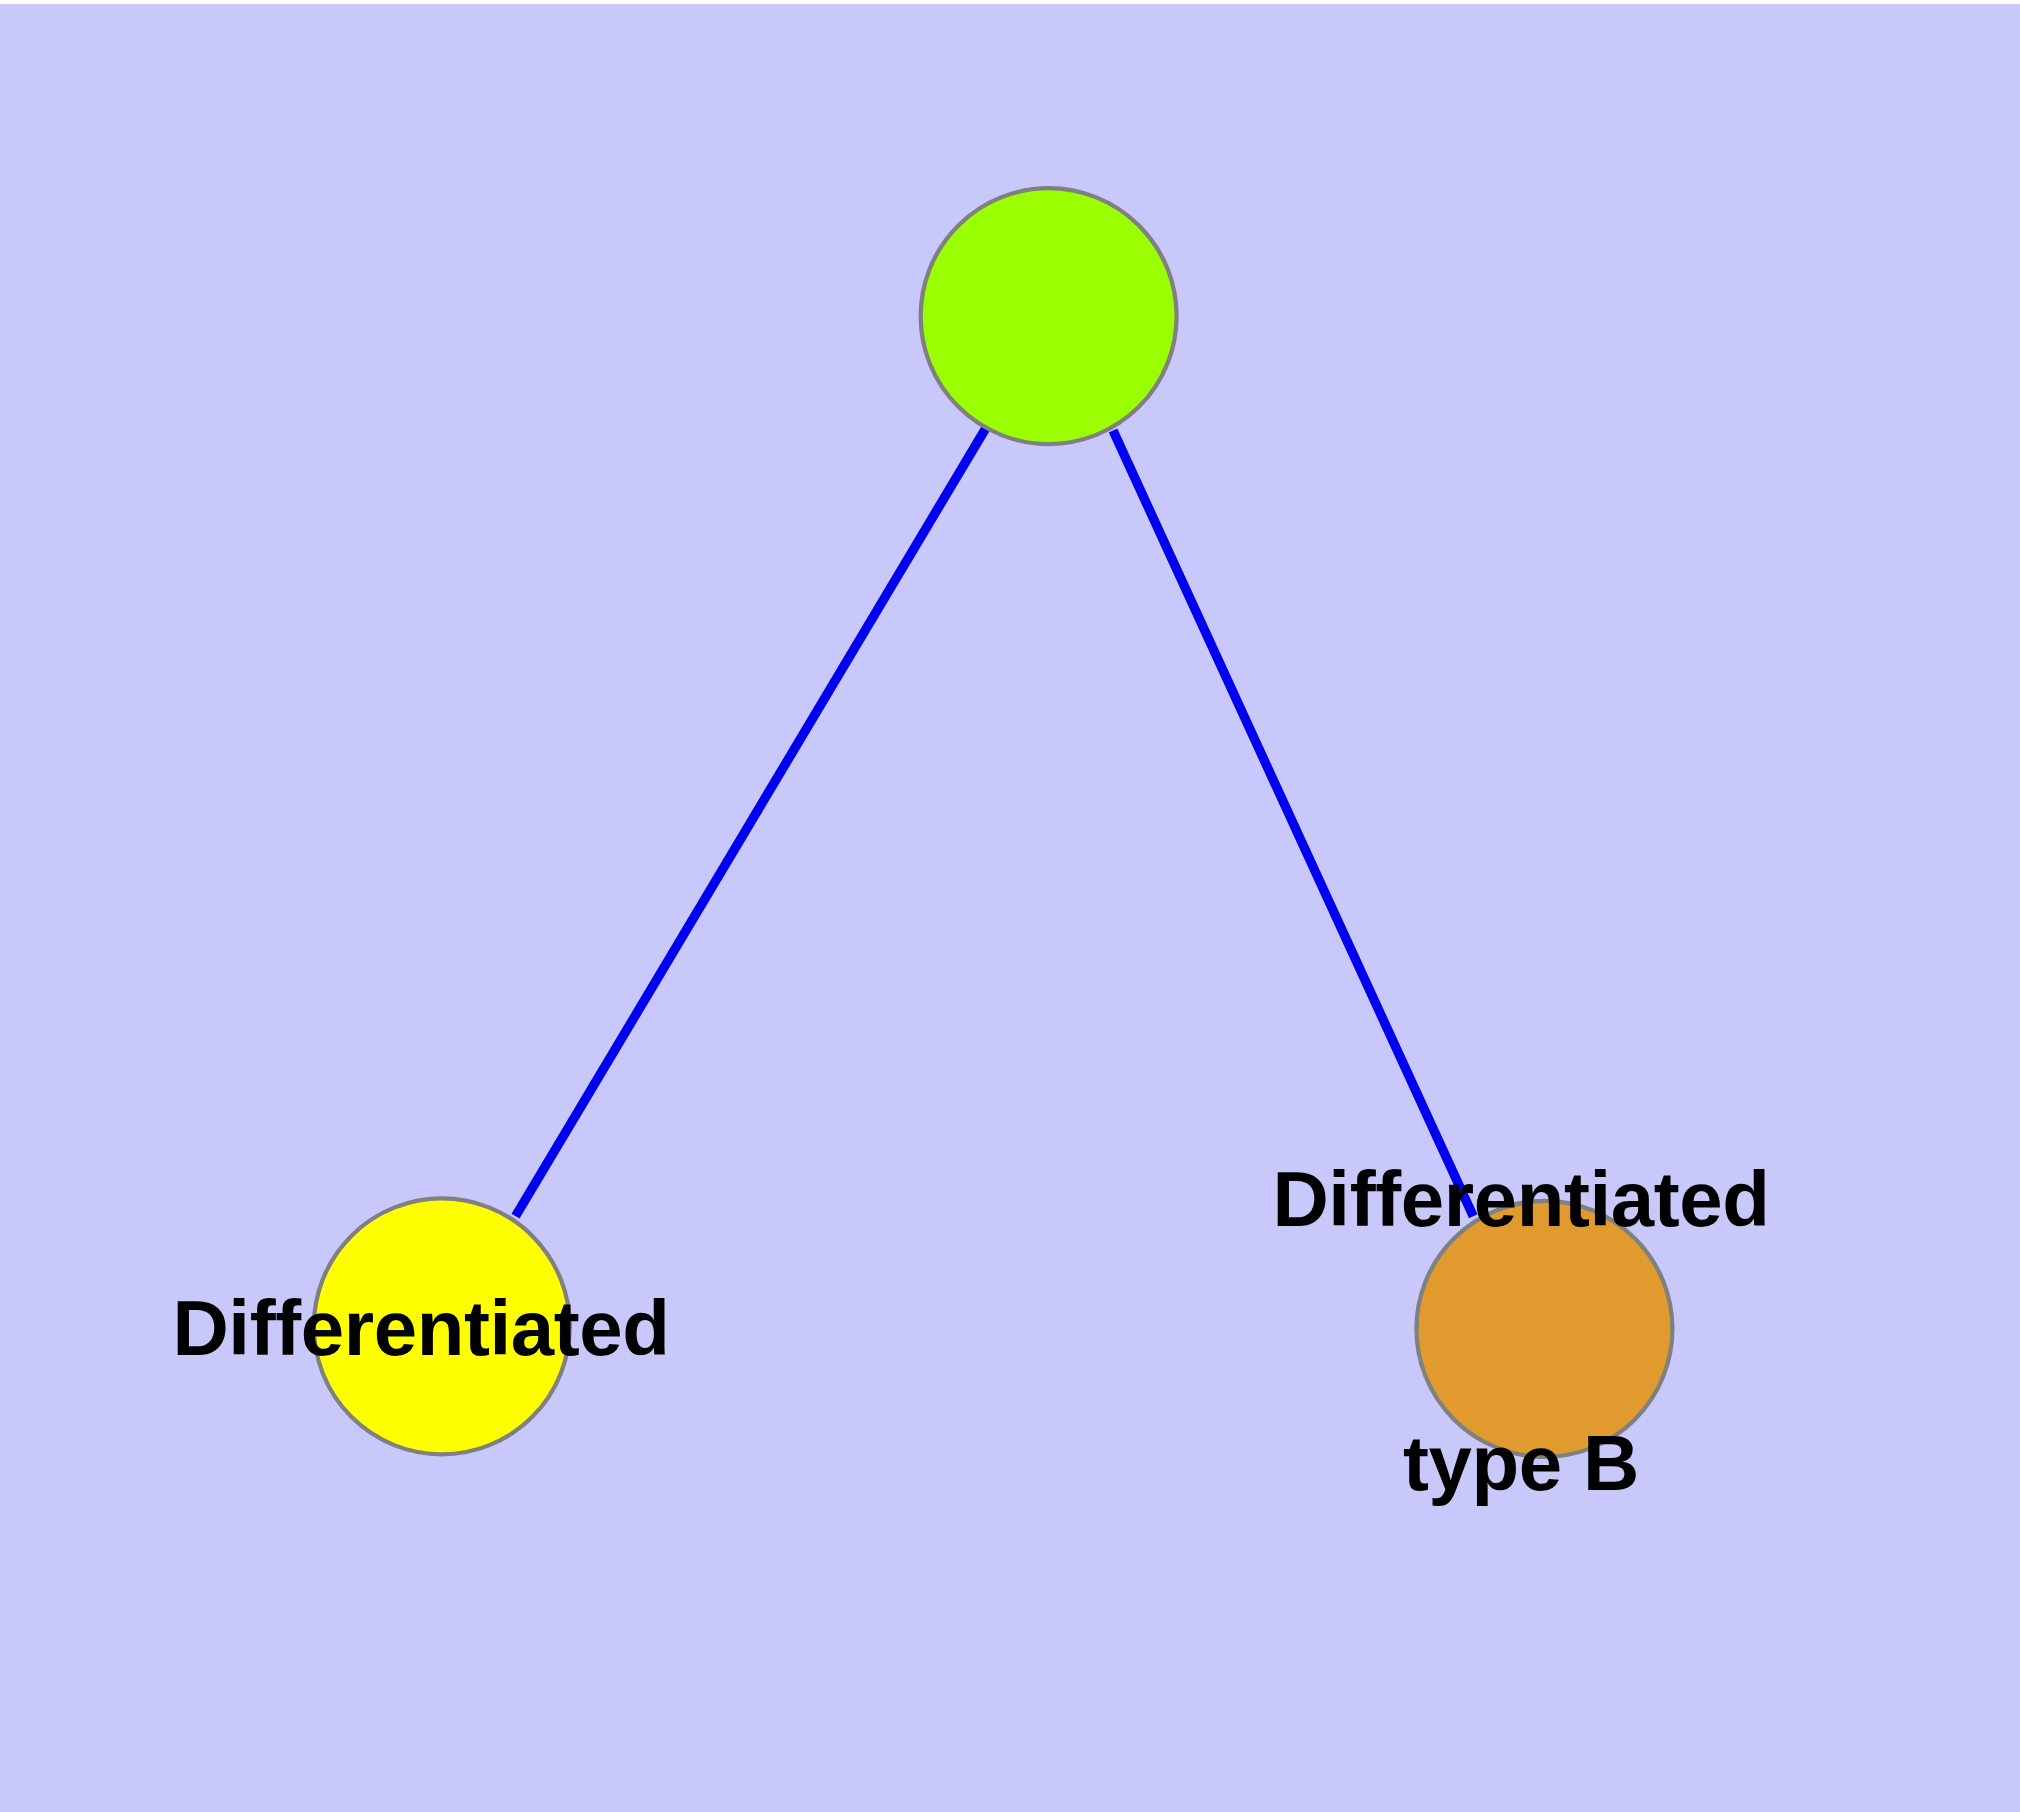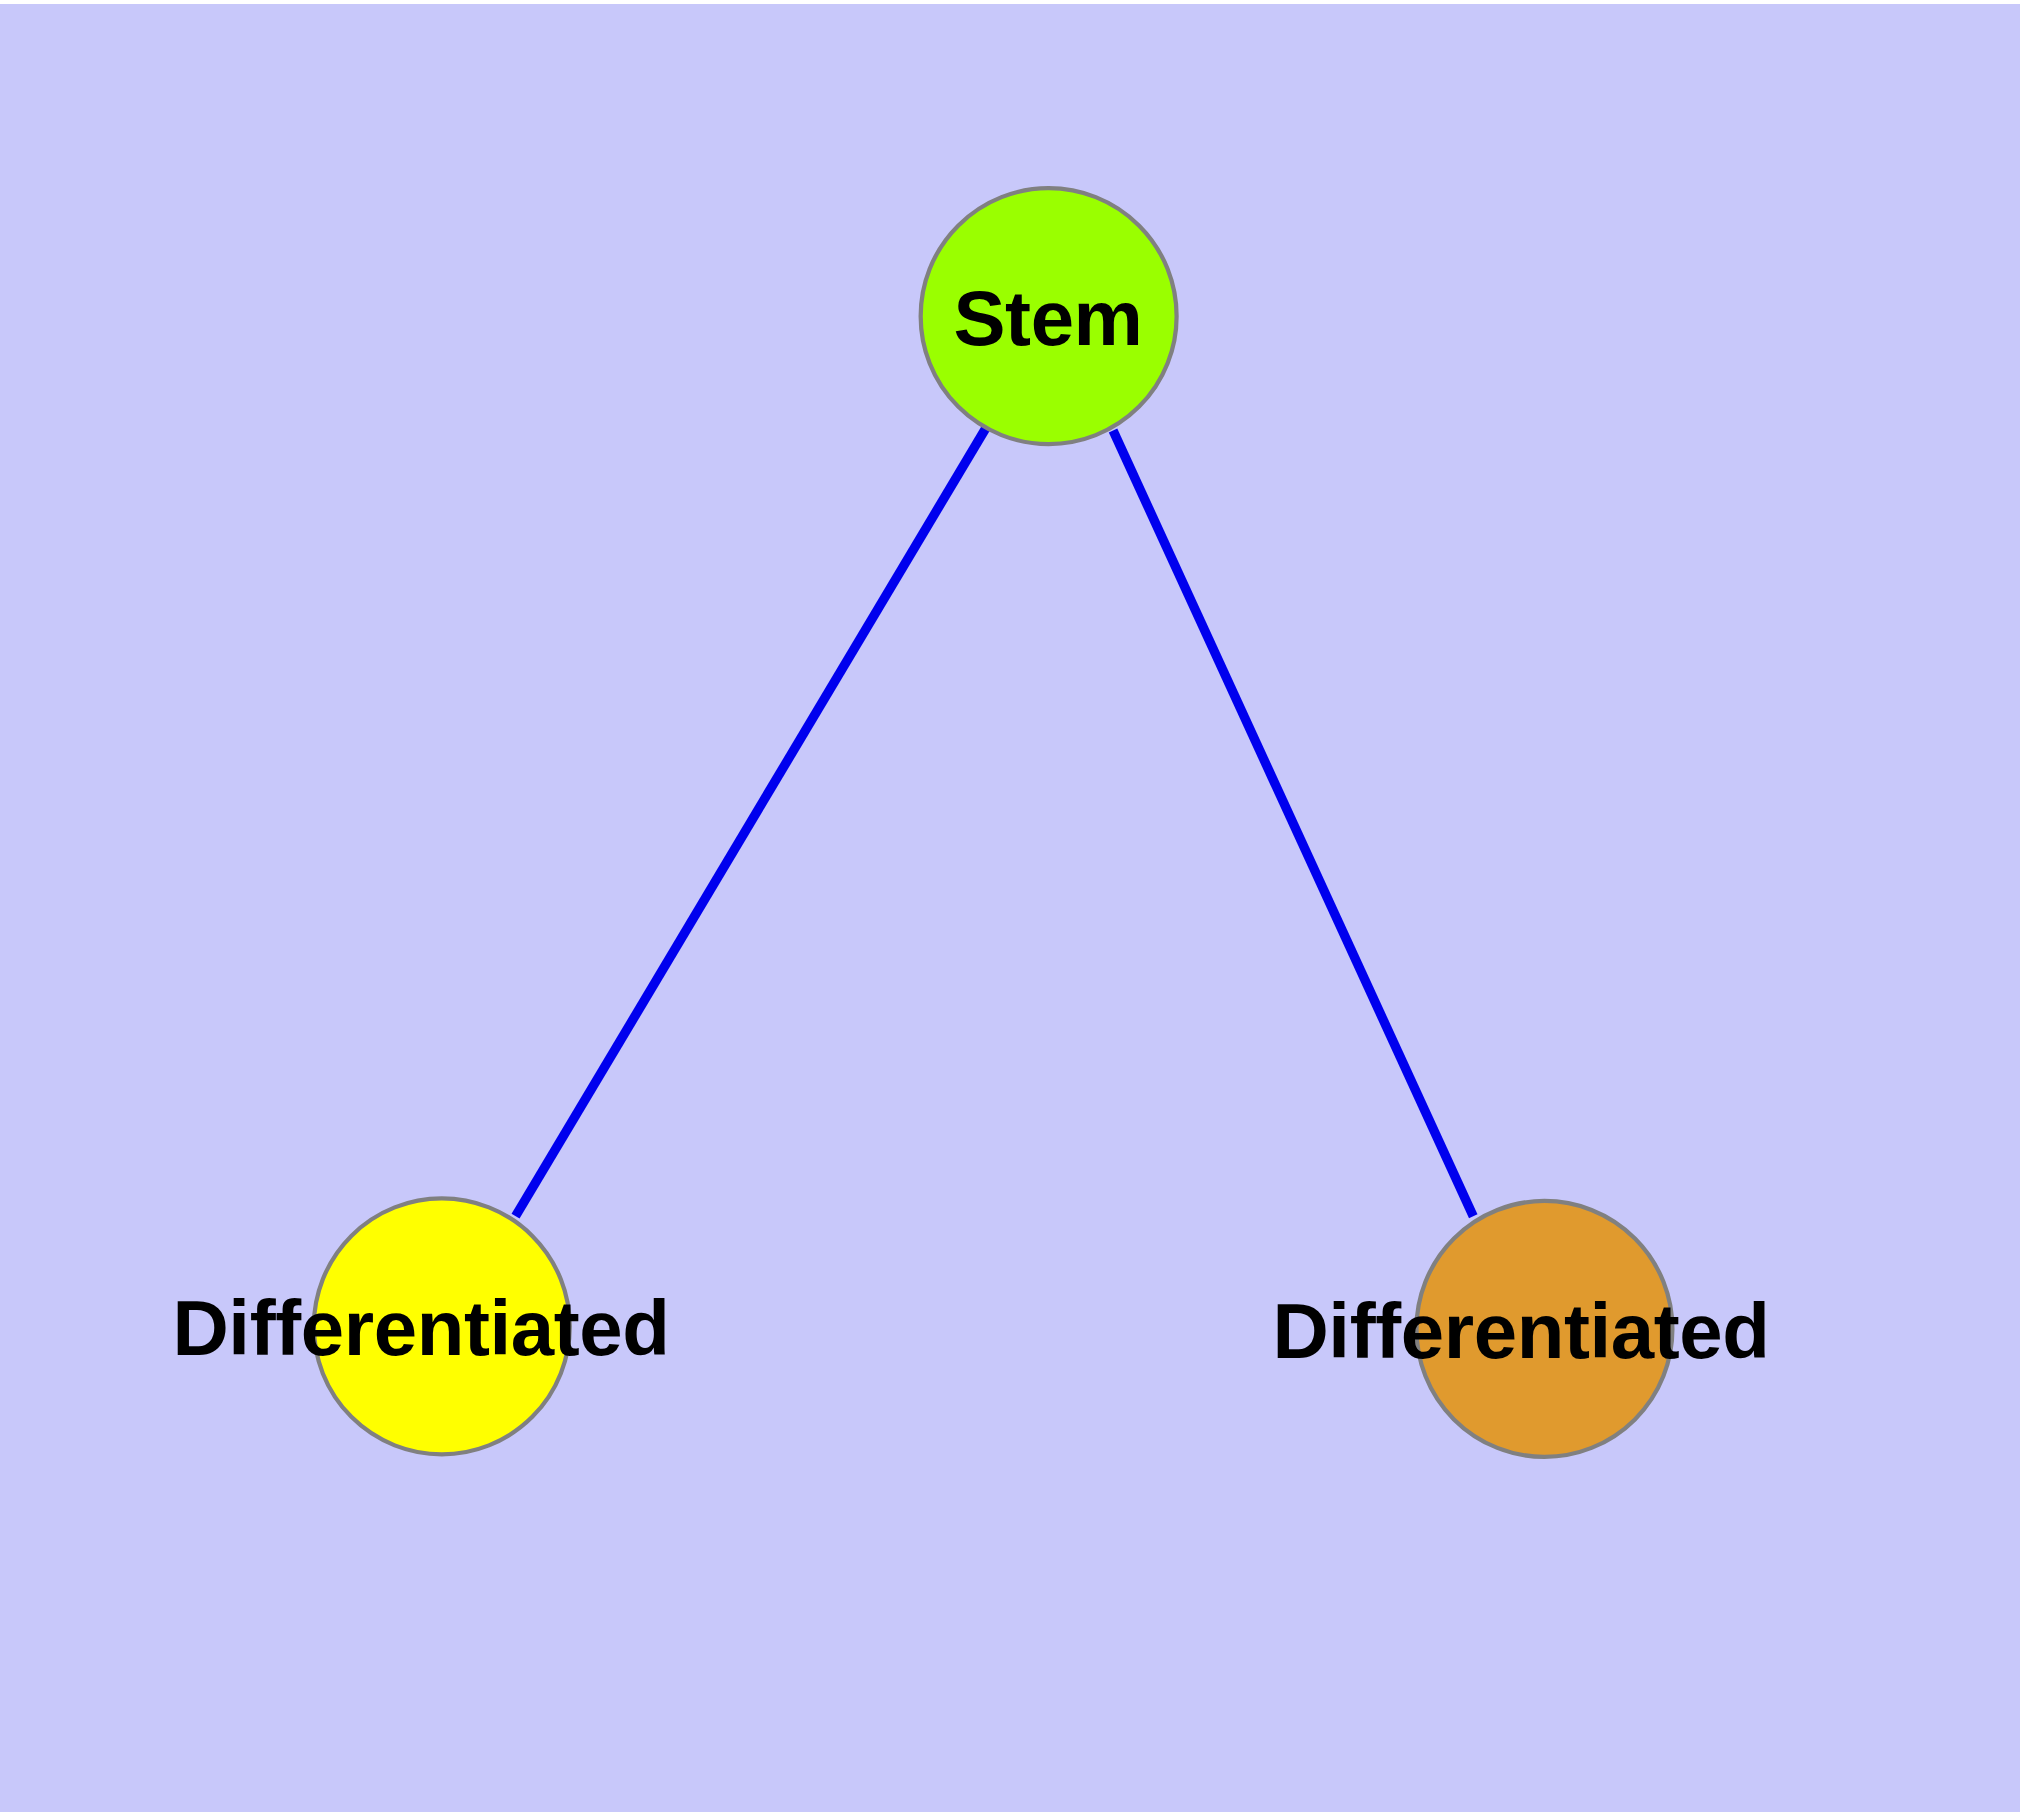--- a/index.html
+++ b/index.html
@@ -63,24 +63,24 @@
       <line class="edge" id="edge-b" x1="1313" y1="508" x2="1738" y2="1435" stroke="#0000ee" stroke-width="11" stroke-linecap="butt"></line>
     </g>
 
     <g>
       <circle id="node-stem" cx="1237" cy="373" r="151" fill="#9aff00" stroke="#808080" stroke-width="5"></circle>
       <circle id="node-diff-a" cx="521" cy="1565" r="151" fill="#ffff00" stroke="#808080" stroke-width="5"></circle>
       <circle id="node-diff-b" cx="1822" cy="1568" r="151" fill="#e09a2e" stroke="#808080" stroke-width="5"></circle>
     </g>
   </svg>
 
-  <div class="node-label" id="label-stem" style="left:1048px; top:318px;">Stem</div>
 
   <div class="node-label" id="label-diff-a" style="left:421px; top:1328px;">
     <div>Differentiated</div>
   </div>
 
   <div class="node-label" id="label-diff-b" style="left:1521px; top:1331px;">
     <div>Differentiated</div>
+    <div>type B</div>
   </div>
 
 </div>
 
 
 </body></html>

